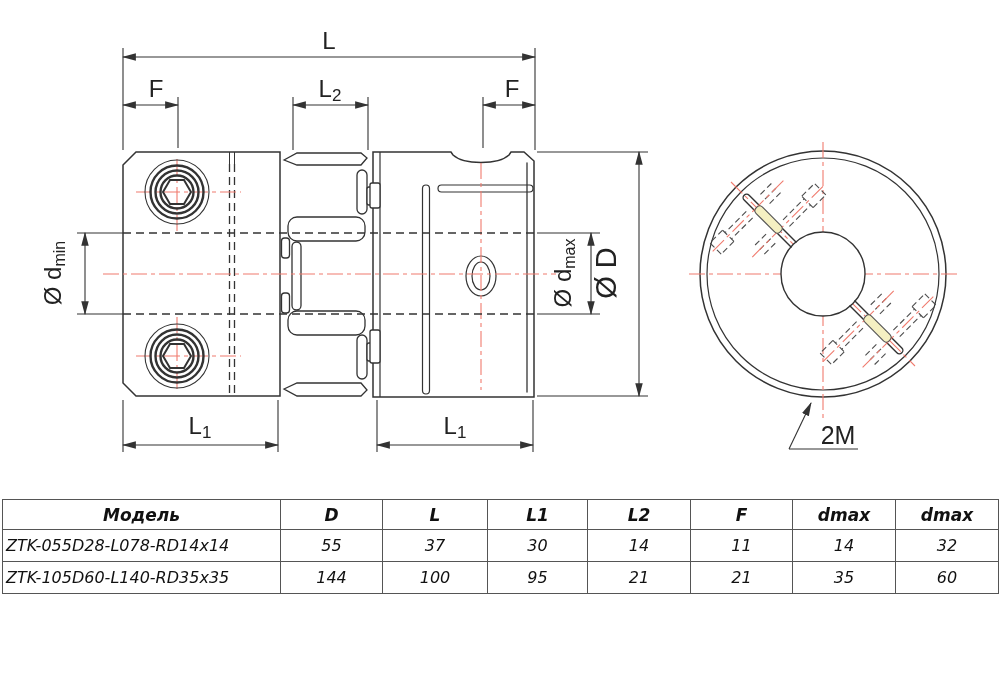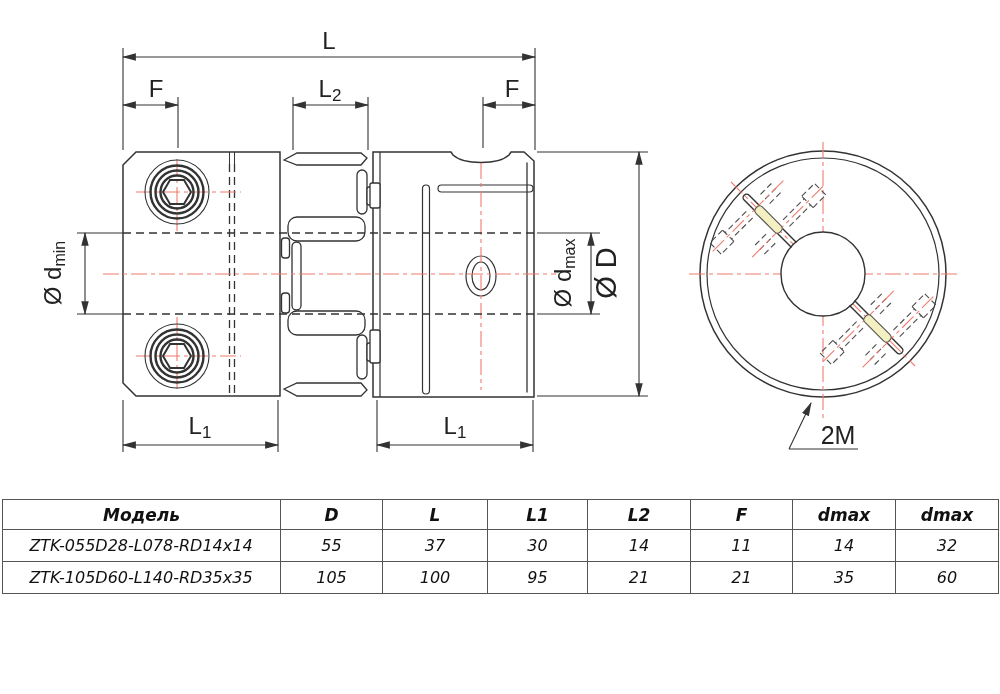--- a/index.html
+++ b/index.html
@@ -16,21 +16,21 @@
   .ins{fill:var(--insert_fill,#f5f0c2);stroke:#555;stroke-width:1.1;}
   .dim{stroke:var(--line,#333);stroke-width:1.1;fill:none;}
   .dimtxt{font-size:24px;}
   
   #specs{position:absolute;left:2px;top:499px;width:996px;border-collapse:collapse;
          font-family:"DejaVu Sans","Liberation Sans",sans-serif;font-size:16px;color:#111;
          table-layout:fixed;}
   #specs th,#specs td{border:1px solid #555;padding:0 4px;height:31px;text-align:center;
          overflow:hidden;white-space:nowrap;font-style:italic;}
   #specs th{height:29px;font-weight:bold;font-size:17px;}
-  #specs td.model{text-align:center;padding-left:3px;}
+  #specs td.model{text-align:left;padding-left:3px;}
 </style>
 </head>
 <body>
 
 <div id="stage">
 
 <svg id="drawing" width="1000" height="490" viewBox="0 0 1000 490">
   <defs>
     <marker id="arr" viewBox="0 0 12 8" refX="11" refY="4" markerWidth="13" markerHeight="8.5" orient="auto-start-reverse">
       <path d="M0,0.8 L12,4 L0,7.2 Z" fill="#333"></path>
@@ -210,21 +210,21 @@
       <td>55</td>
       <td>37</td>
       <td>30</td>
       <td>14</td>
       <td>11</td>
       <td>14</td>
       <td>32</td>
     </tr>
     <tr>
       <td class="model">ZTK-105D60-L140-RD35x35</td>
-      <td>105</td>
+      <td>144</td>
       <td>100</td>
       <td>95</td>
       <td>21</td>
       <td>21</td>
       <td>35</td>
       <td>60</td>
     </tr>
   </tbody>
 </table>
 

